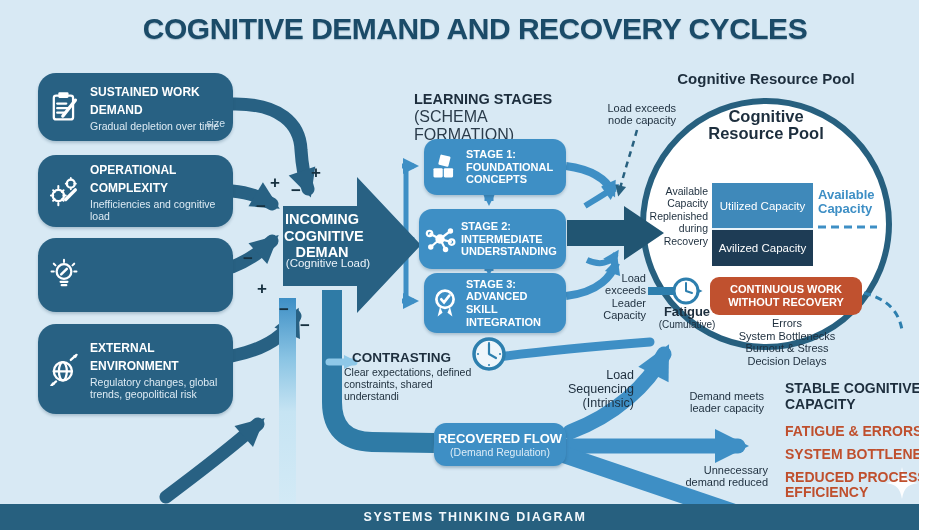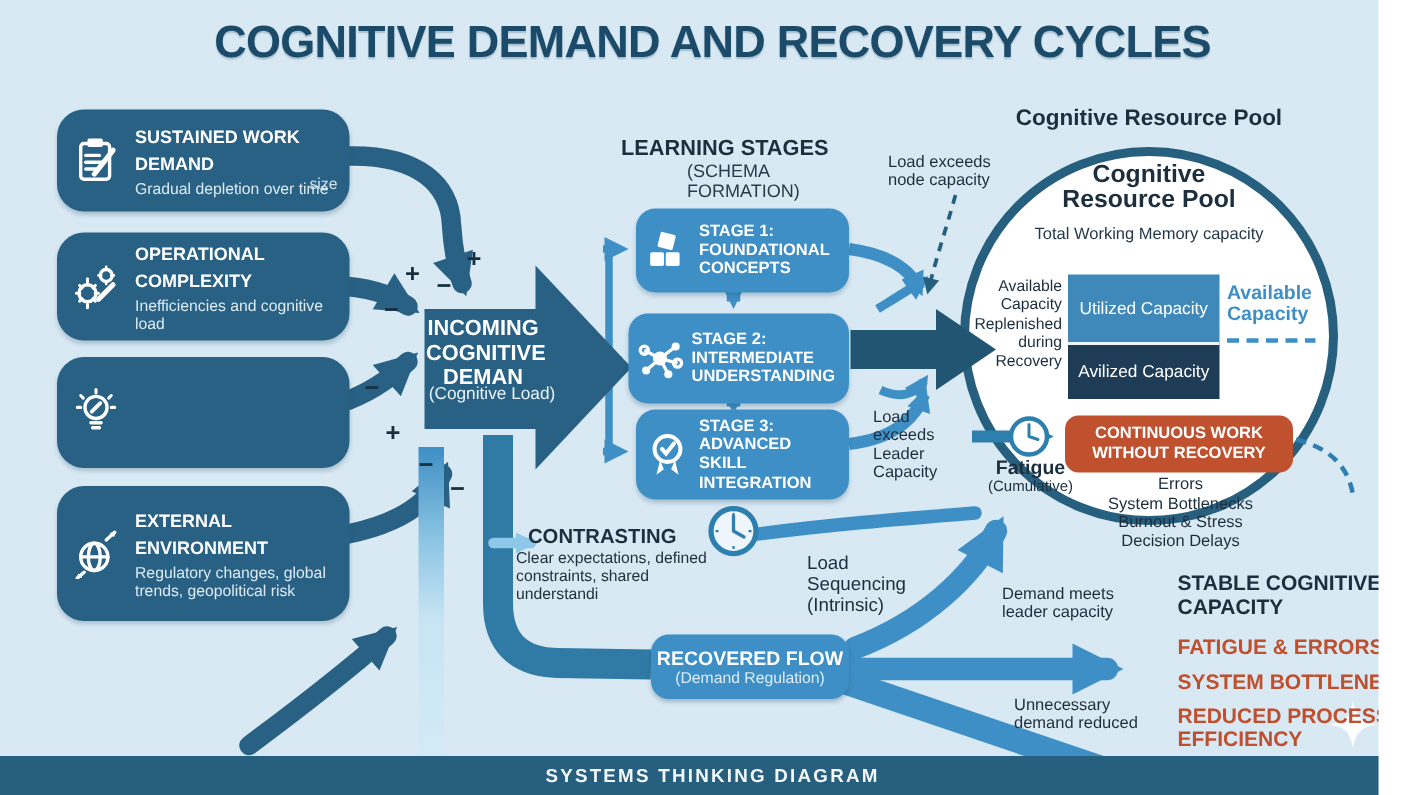--- a/index.html
+++ b/index.html
@@ -18,21 +18,21 @@
   .inbox .d{font-size:10.5px;line-height:1.15;color:#ddebf4;margin-top:2px;}
   .sizeTag{position:absolute;right:8px;top:44px;font-size:10.5px;color:#cfe2ee;}
   
   .sign{font-size:17px;font-weight:800;color:#16303f;line-height:1;}
   
   .inc{left:284px;top:211px;width:76px;text-align:center;color:#fff;font-weight:800;
        font-size:14.5px;line-height:1.15;}
   .incSub{left:276px;top:257px;width:104px;text-align:center;color:#eaf3fa;font-size:11.5px;}
   
   .lhead{left:414px;top:92px;width:170px;color:#1d2e3d;font-size:14.5px;font-weight:800;line-height:1.1;}
-  .lsub{font-size:12px;font-weight:400;color:#2a3b4a;margin-left:44px;}
+  .lsub{font-size:16px;font-weight:400;color:#2a3b4a;}
   .stage{background:#3e8fc5;border-radius:13px;color:#fff;display:flex;align-items:center;
          box-shadow:0 2px 3px rgba(30,70,100,.25);}
   .stage .ic{flex:0 0 42px;display:flex;justify-content:center;}
   .stage .tx{font-size:11px;font-weight:700;line-height:1.15;padding-right:6px;}
   
   .poolHead{left:666px;top:70px;width:200px;text-align:center;font-size:15px;font-weight:800;color:#1d2e3d;}
   .poolTitle{left:696px;top:108px;width:140px;text-align:center;font-size:16.5px;font-weight:800;
              color:#1d2e3d;line-height:1.05;}
   .poolSub{left:684px;top:150px;width:164px;text-align:center;font-size:11px;color:#24384a;line-height:1.15;}
   .bar{left:712px;top:183px;width:101px;}
@@ -42,21 +42,21 @@
   .ll{left:636px;top:185px;width:72px;text-align:right;font-size:10.5px;line-height:1.18;color:#1d2e3d;}
   .rl{left:818px;top:188px;width:72px;font-size:13px;font-weight:800;color:#3e8fc5;line-height:1.05;}
   .fat{left:650px;top:304px;width:74px;text-align:center;color:#1d2e3d;}
   .fat .f1{font-size:13px;font-weight:800;}
   .fat .f2{font-size:10px;}
   .warn{left:710px;top:277px;width:152px;height:38px;background:#c0512f;border-radius:9px;
         color:#fff;font-size:11px;font-weight:800;text-align:center;display:flex;align-items:center;
         justify-content:center;line-height:1.2;}
   .effects{left:713px;top:317px;width:148px;text-align:center;font-size:11px;line-height:12.5px;color:#1d2e3d;}
   
-  .ann{color:#1d2e3d;font-size:11px;line-height:1.12;text-align:left;}
+  .ann{color:#1d2e3d;font-size:11px;line-height:1.12;text-align:right;}
   
   .conT{left:352px;top:350px;width:140px;font-size:13.5px;font-weight:800;color:#1d2e3d;}
   .conD{left:344px;top:366px;width:138px;font-size:10.5px;line-height:1.15;color:#21323f;}
   .rec{left:434px;top:423px;width:132px;height:43px;background:#3e8fc5;border-radius:12px;color:#fff;
        text-align:center;display:flex;flex-direction:column;justify-content:center;box-shadow:0 2px 3px rgba(30,70,100,.3);}
   .rec .r1{font-size:13px;font-weight:800;}
   .rec .r2{font-size:10.5px;color:#dcecf7;}
   
   .stable{left:785px;top:381px;width:168px;font-size:14px;font-weight:800;color:#1d2e3d;line-height:1.12;}
   .neg{left:785px;width:168px;font-size:14px;font-weight:800;color:#bf4f2d;line-height:1.08;}
@@ -279,21 +279,20 @@
         <polygon points="9,16 7,24 11,21" fill="#fff" stroke="none"></polygon>
           <polygon points="17,16 19,24 15,21" fill="#fff" stroke="none"></polygon>
       </svg>
       </span>
     <span class="tx"><span>STAGE 3:</span><br>
       <span>ADVANCED SKILL INTEGRATION</span></span>
   </div>
 
   <div class="abs poolHead">Cognitive Resource Pool</div>
   <div class="abs poolTitle">Cognitive Resource Pool</div>
-  <div class="abs poolSub">Total Working Memory capacity</div>
   <div class="abs bar">
     <div class="seg seg1">Utilized Capacity</div>
     <div class="seg seg2">Avilized Capacity</div>
   </div>
   <div class="abs ll">Available Capacity Replenished during Recovery</div>
   <div class="abs rl">Available Capacity</div>
   <div class="abs fat">
     <div class="f1">Fatigue</div>
       <div class="f2">(Cumulative)</div>
   </div>

